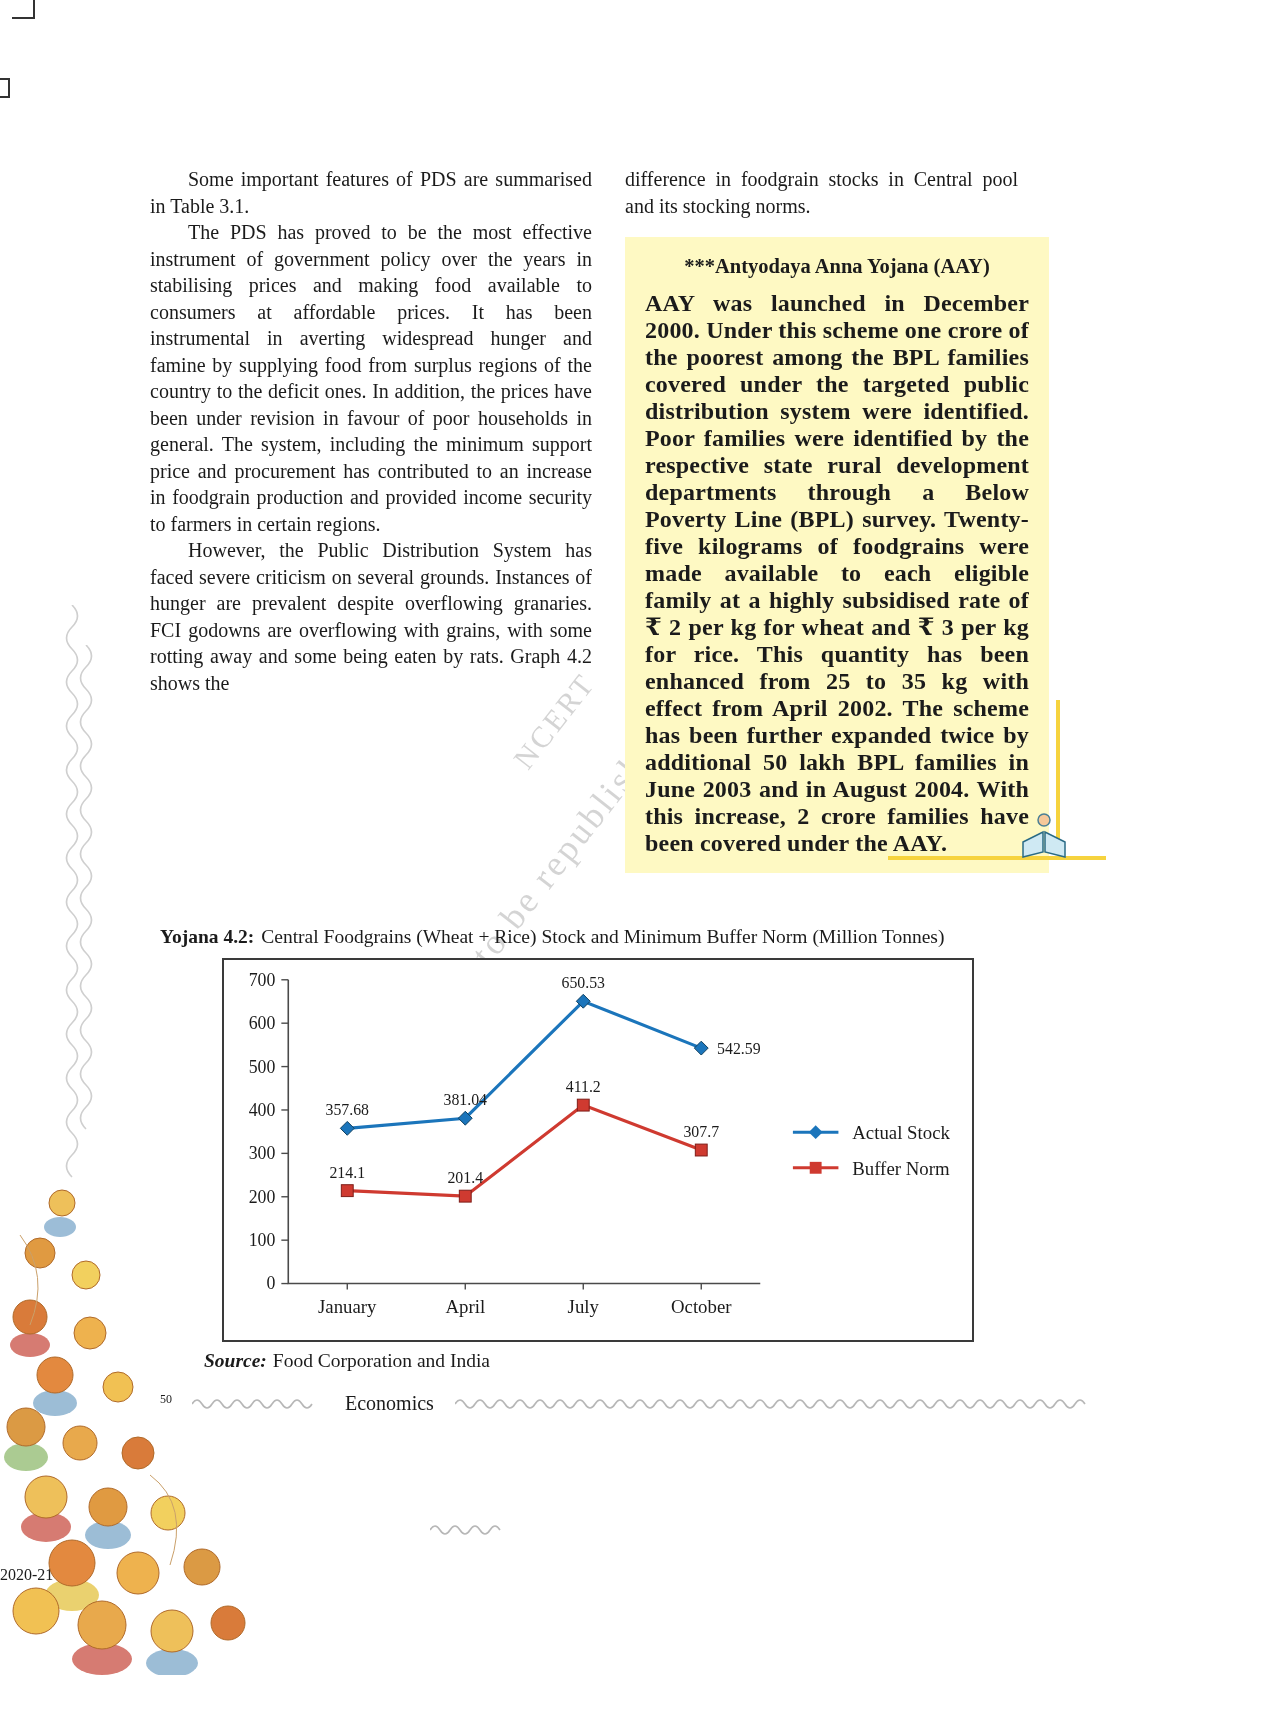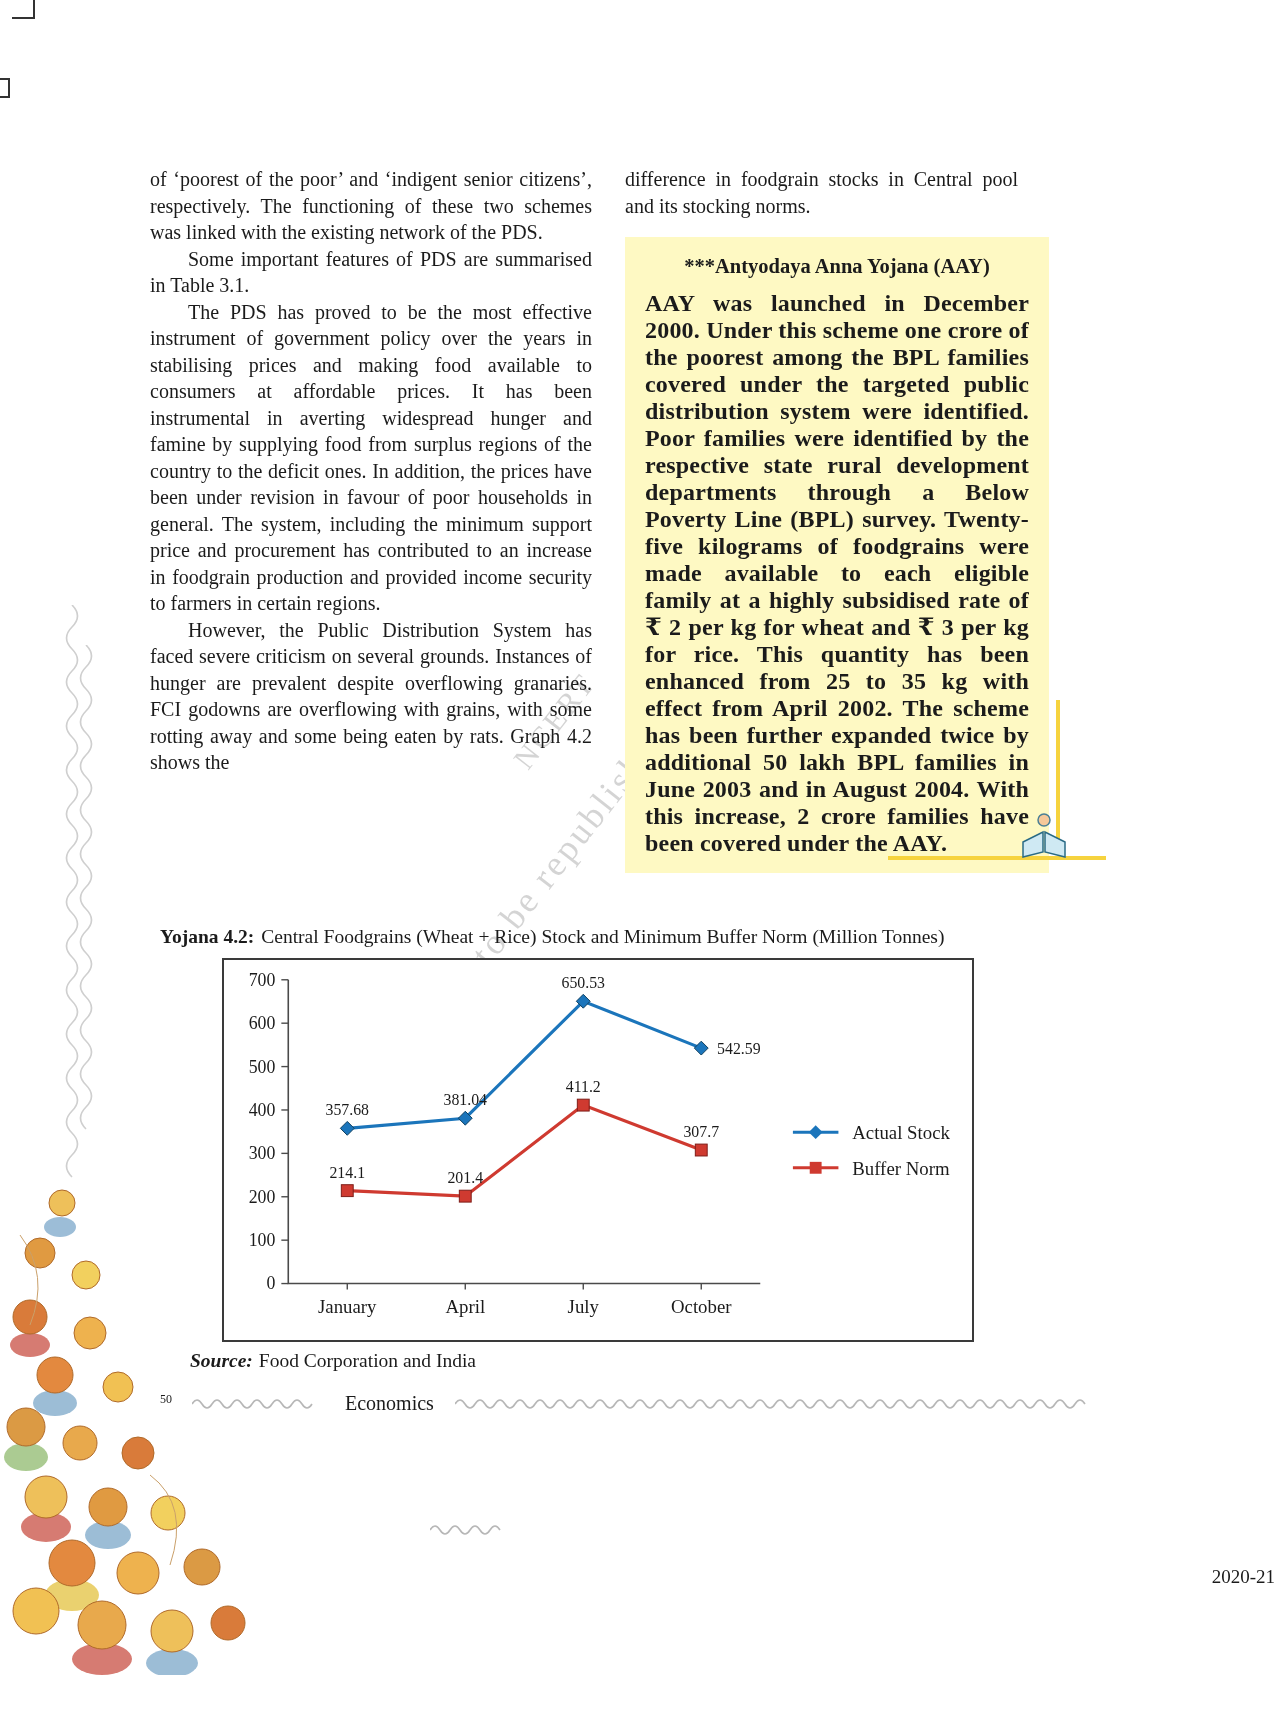--- a/index.html
+++ b/index.html
@@ -16,26 +16,26 @@
   .aay-box{margin-top:18px;background:#fef9c3;padding:10px 20px 16px 20px;box-sizing:border-box;width:424px;}
   .aay-title{text-align:center;font-weight:bold;font-size:20.5px;margin:6px 0 10px 0;text-indent:0;}
   .aay-body{text-align:justify;font-size:24px;line-height:27px;letter-spacing:0.2px;font-weight:bold;}
   
   .caption{position:absolute;left:160px;top:926px;font-size:19.5px;white-space:nowrap;}
   .cap-label{font-weight:bold;margin-right:7px;}
   .chart-frame{position:absolute;left:222px;top:958px;width:748px;height:380px;
                border:2px solid #3a3a3a;background:#fff;}
   #chart-svg{display:block;}
   #chart-svg text{font-family:"Liberation Serif","DejaVu Serif",serif;fill:#1b1b1b;}
-  .source-line{position:absolute;left:190px;top:1350px;font-size:19.5px;}
+  .source-line{position:absolute;left:204px;top:1350px;font-size:19.5px;}
   .source-label{font-weight:bold;font-style:italic;margin-right:6px;}
   
   .page-number{position:absolute;left:160px;top:1392px;font-size:12px;}
   .footer-section{position:absolute;left:345px;top:1392px;font-size:20px;}
-  .year-mark{position:absolute;left:0;right:0;top:1566px;text-align:right;font-size:19px;}
+  .year-mark{position:absolute;left:0;right:0;top:1566px;text-align:left;font-size:16px;}
   
   .watermark{position:absolute;color:rgba(125,125,125,0.33);font-size:36px;letter-spacing:3px;
              white-space:nowrap;transform:rotate(-52deg);transform-origin:0 50%;pointer-events:none;}
   #wm-1{left:520px;top:748px;font-size:30px;}
   #wm-2{left:438px;top:992px;}
   
   .deco{position:absolute;}
   .ybar{position:absolute;background:#f6d33e;}
 </style>
 </head>
@@ -53,21 +53,20 @@
       <path d="M10 0 q11 11 0 22 t0 22 t0 22 t0 22 t0 22 t0 22 t0 22 t0 22 t0 22 t0 22 t0 22 t0 22 t0 22 t0 22 t0 22 t0 22 t0 22 t0 22 t0 22 t0 22 t0 22 t0 22 t0 22 t0 22 t0 22 t0 22" fill="none" stroke="#cfcfcf" stroke-width="1.6"></path>
     </svg>
   <svg class="deco" width="22" height="500" style="left:76px;top:645px;" viewBox="0 0 22 500">
       <path d="M10 0 q11 11 0 22 t0 22 t0 22 t0 22 t0 22 t0 22 t0 22 t0 22 t0 22 t0 22 t0 22 t0 22 t0 22 t0 22 t0 22 t0 22 t0 22 t0 22 t0 22 t0 22 t0 22 t0 22" fill="none" stroke="#cfcfcf" stroke-width="1.6"></path>
     </svg>
 
   <div class="watermark" id="wm-1">NCERT</div>
   <div class="watermark" id="wm-2">not to be republished</div>
 
   <div class="col-left">
-    <p>of ‘poorest of the poor’ and ‘indigent senior citizens’, respectively. The functioning of these two schemes was linked with the existing network of the PDS.</p>
     <p class="indent">Some important features of PDS are summarised in Table 3.1.</p>
     <p class="indent">The PDS has proved to be the most effective instrument of government policy over the years in stabilising prices and making food available to consumers at affordable prices. It has been instrumental in averting widespread hunger and famine by supplying food from surplus regions of the country to the deficit ones. In addition, the prices have been under revision in favour of poor households in general. The system, including the minimum support price and procurement has contributed to an increase in foodgrain production and provided income security to farmers in certain regions.</p>
     <p class="indent">However, the Public Distribution System has faced severe criticism on several grounds. Instances of hunger are prevalent despite overflowing granaries. FCI godowns are overflowing with grains, with some rotting away and some being eaten by rats. Graph 4.2 shows the</p>
   </div>
 
   <div class="col-right">
     <p>difference in foodgrain stocks in Central pool and its stocking norms.</p>
     <div class="aay-box">
       <p class="aay-title">***Antyodaya Anna Yojana (AAY)</p>
       <p class="aay-body">AAY was launched in December 2000. Under this scheme one crore of the poorest among the BPL families covered under the targeted public distribution system were identified. Poor families were identified by the respective state rural development departments through a Below Poverty Line (BPL) survey. Twenty-five kilograms of foodgrains were made available to each eligible family at a highly subsidised rate of ₹ 2 per kg for wheat and ₹ 3 per kg for rice. This quantity has been enhanced from 25 to 35 kg with effect from April 2002. The scheme has been further expanded twice by additional 50 lakh BPL families in June 2003 and in August 2004. With this increase, 2 crore families have been covered under the AAY.</p>

